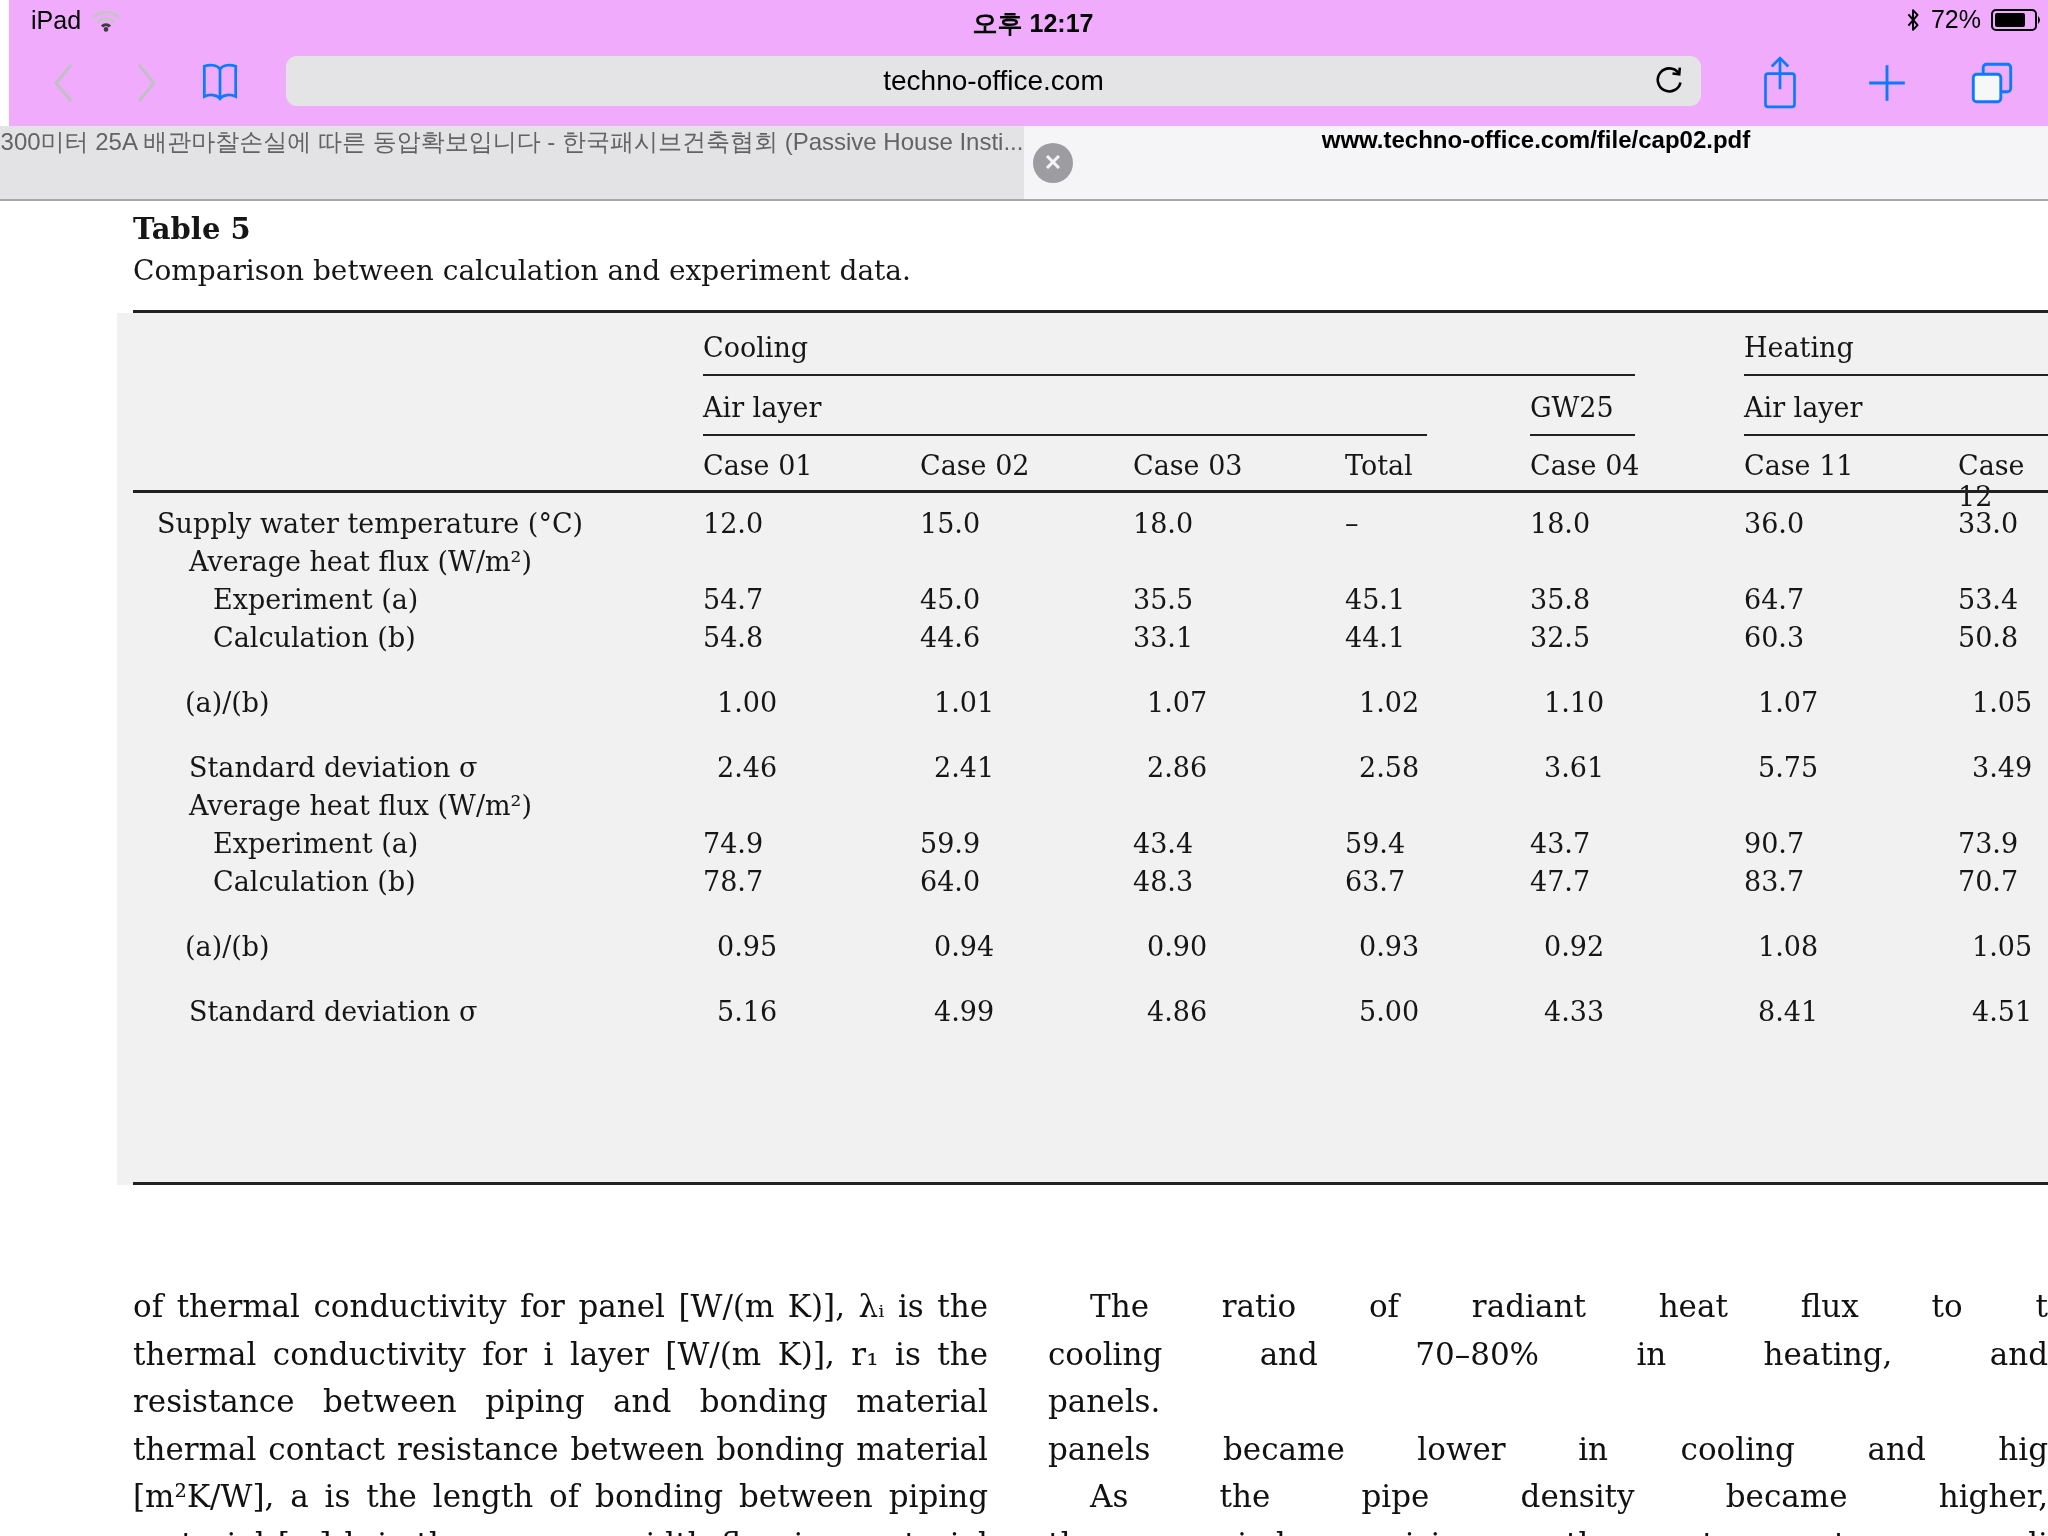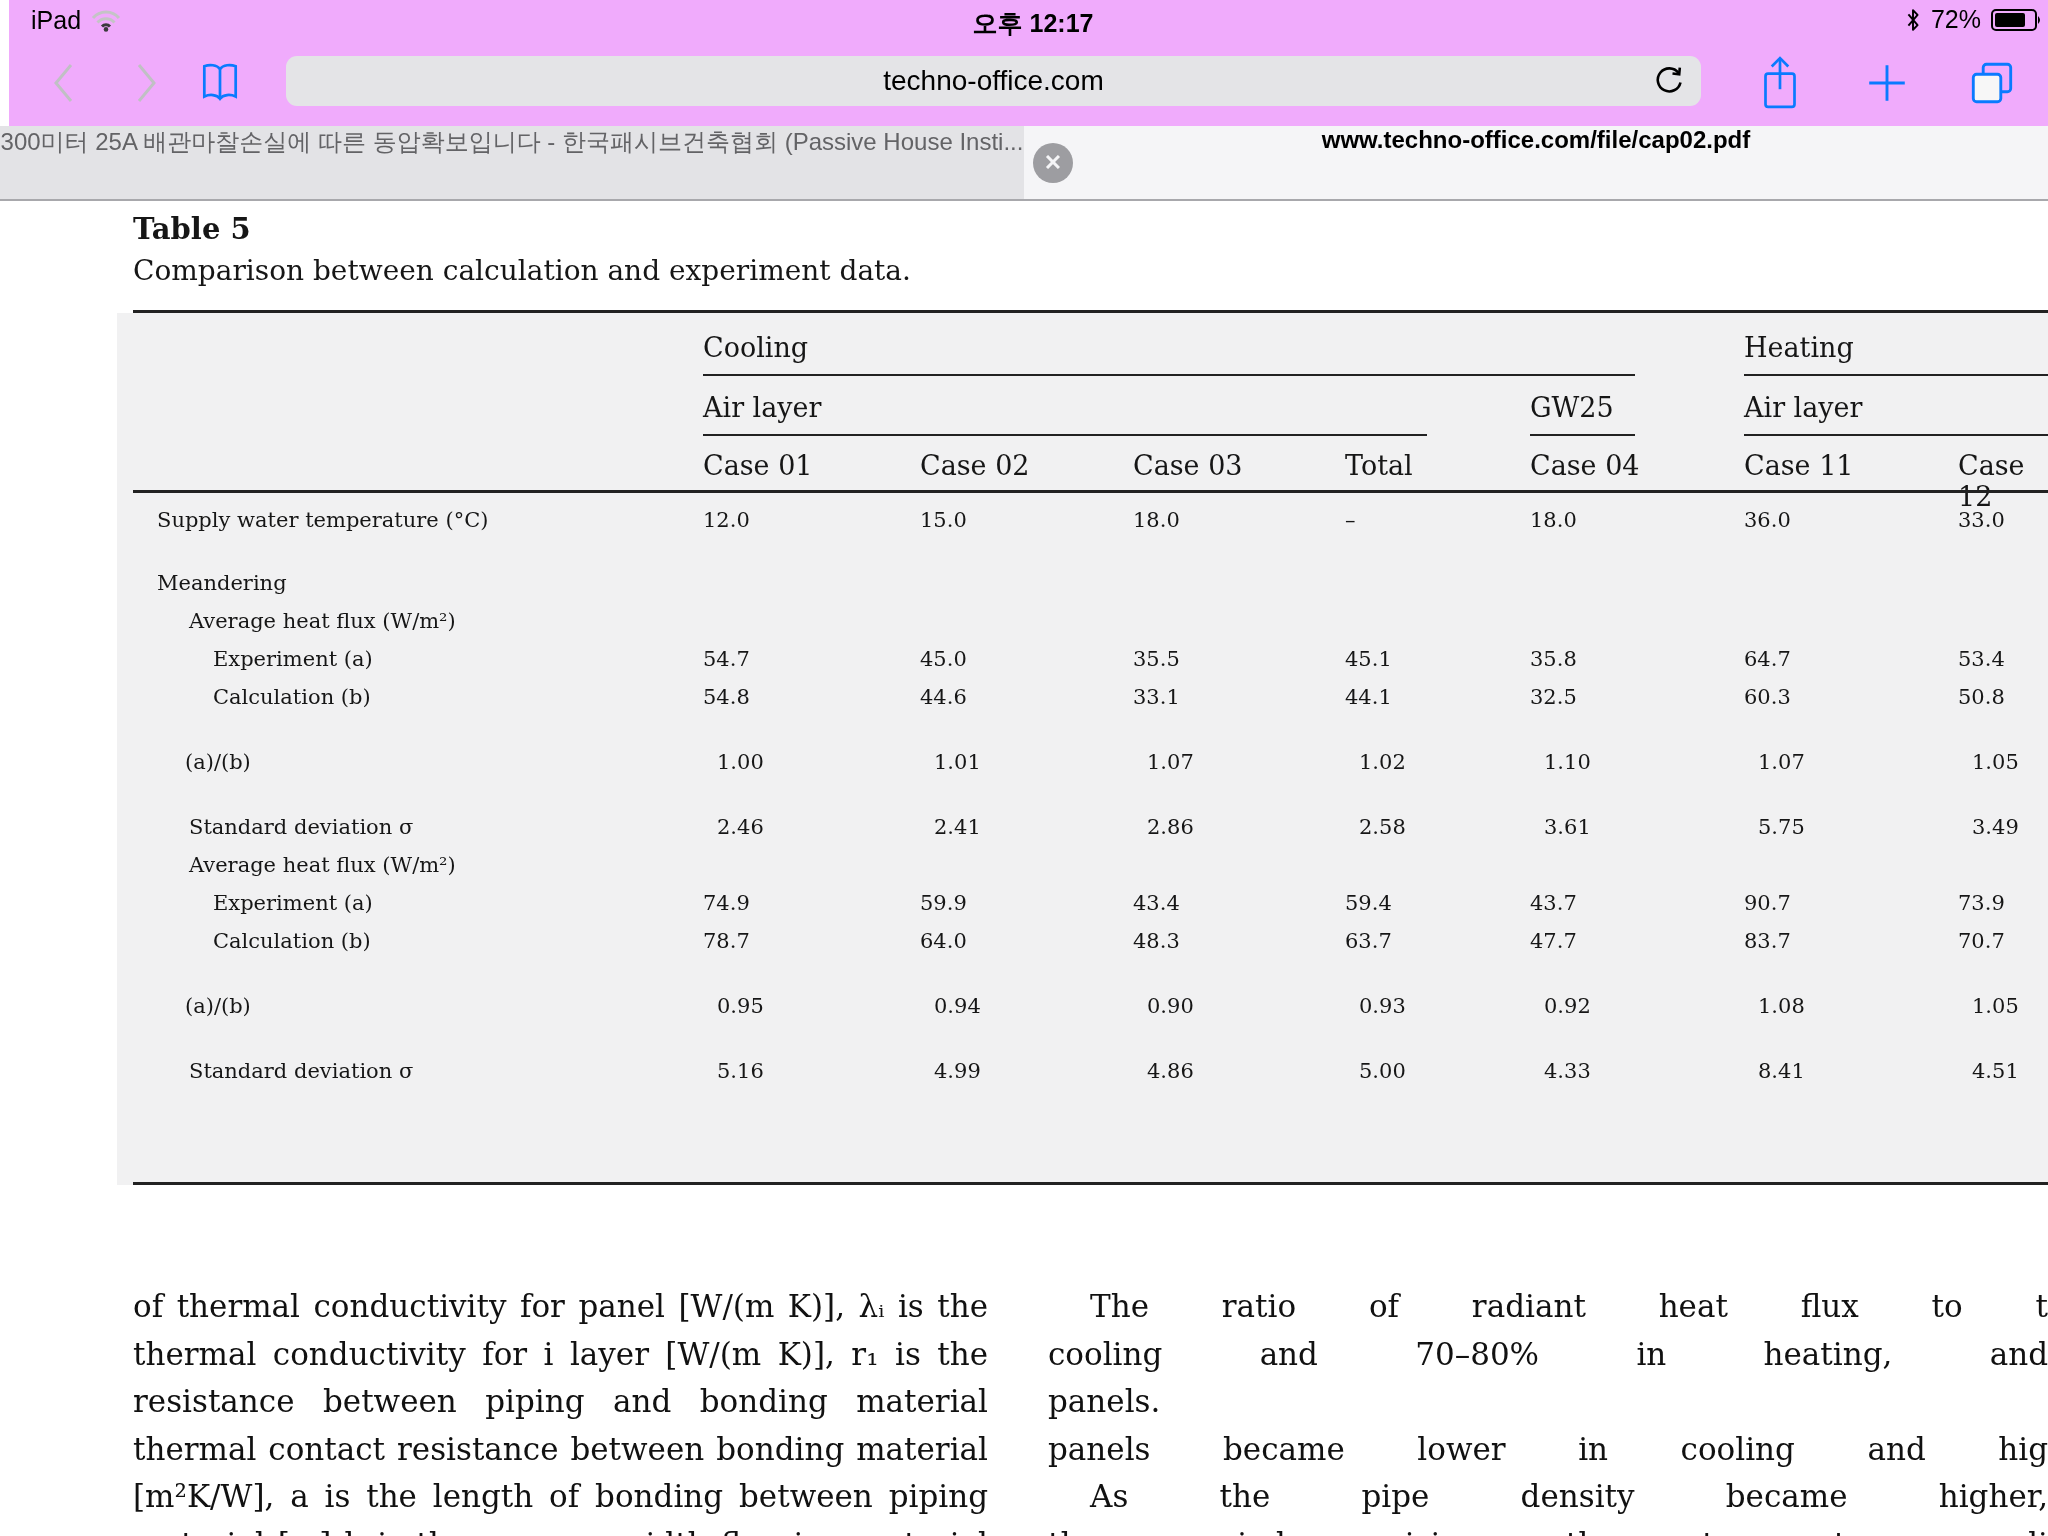--- a/index.html
+++ b/index.html
@@ -27,21 +27,21 @@
             color:#f5f5f7;display:flex;align-items:center;justify-content:center;font-size:22px;font-weight:700}
   
   .page{position:absolute;inset:0;font-family:"DejaVu Serif","Liberation Serif",serif;color:#161616}
   .tbl-label{position:absolute;left:133px;top:212px;font-size:29px;font-weight:700}
   .tbl-caption{position:absolute;left:133px;top:254px;font-size:28px}
   .rule{position:absolute;background:#222}
   .grayband{position:absolute;left:117px;top:313px;width:1931px;height:872px;background:#f1f1f2}
   .ghead{position:absolute;font-size:27px}
   .colh{position:absolute;top:0;font-size:27px}
   .colheads{position:absolute;left:133px;top:450px;right:0;height:38px}
-  .rows{position:absolute;left:133px;top:505px;right:0;font-size:21px}
+  .rows{position:absolute;left:133px;top:505px;right:0;font-size:27px}
   .trow{position:relative;height:38px}
   .k-first{margin-top:3px}
   .k-section{margin-top:25px}
   .k-ratio{margin-top:27px}
   .k-sigma{margin-top:27px}
   .rlab{display:inline-block}
   .k-first .rlab,.k-section .rlab{padding-left:24px}
   .k-sub .rlab{padding-left:56px}
   .k-data .rlab{padding-left:80px}
   .k-ratio .rlab{padding-left:52px}
@@ -175,21 +175,20 @@
       <span class="colh" style="left: 1000px;">Case 03</span>
       <span class="colh" style="left: 1212px;">Total</span>
       <span class="colh" style="left: 1397px;">Case 04</span>
       <span class="colh" style="left: 1611px;">Case 11</span>
       <span class="colh" style="left: 1825px;">Case 12</span>
     </div>
   <div class="rule" style="left:133px;top:490px;width:1915px;height:3px"></div>
 
   <div class="rows">
       <div class="trow k-first"><span class="rlab">Supply water temperature (°C)</span><span class="val" style="left: 570px;">12.0</span><span class="val" style="left: 787px;">15.0</span><span class="val" style="left: 1000px;">18.0</span><span class="val" style="left: 1212px;">–</span><span class="val" style="left: 1397px;">18.0</span><span class="val" style="left: 1611px;">36.0</span><span class="val" style="left: 1825px;">33.0</span></div>
-      <div class="trow k-section"><span class="rlab">Meandering</span></div>
       <div class="trow k-sub"><span class="rlab">Average heat flux (W/m²)</span></div>
       <div class="trow k-data"><span class="rlab">Experiment (a)</span><span class="val" style="left: 570px;">54.7</span><span class="val" style="left: 787px;">45.0</span><span class="val" style="left: 1000px;">35.5</span><span class="val" style="left: 1212px;">45.1</span><span class="val" style="left: 1397px;">35.8</span><span class="val" style="left: 1611px;">64.7</span><span class="val" style="left: 1825px;">53.4</span></div>
       <div class="trow k-data"><span class="rlab">Calculation (b)</span><span class="val" style="left: 570px;">54.8</span><span class="val" style="left: 787px;">44.6</span><span class="val" style="left: 1000px;">33.1</span><span class="val" style="left: 1212px;">44.1</span><span class="val" style="left: 1397px;">32.5</span><span class="val" style="left: 1611px;">60.3</span><span class="val" style="left: 1825px;">50.8</span></div>
       <div class="trow k-ratio"><span class="rlab">(a)/(b)</span><span class="val" style="left: 570px;">1.00</span><span class="val" style="left: 787px;">1.01</span><span class="val" style="left: 1000px;">1.07</span><span class="val" style="left: 1212px;">1.02</span><span class="val" style="left: 1397px;">1.10</span><span class="val" style="left: 1611px;">1.07</span><span class="val" style="left: 1825px;">1.05</span></div>
       <div class="trow k-sigma"><span class="rlab">Standard deviation σ</span><span class="val" style="left: 570px;">2.46</span><span class="val" style="left: 787px;">2.41</span><span class="val" style="left: 1000px;">2.86</span><span class="val" style="left: 1212px;">2.58</span><span class="val" style="left: 1397px;">3.61</span><span class="val" style="left: 1611px;">5.75</span><span class="val" style="left: 1825px;">3.49</span></div>
       <div class="trow k-sub"><span class="rlab">Average heat flux (W/m²)</span></div>
       <div class="trow k-data"><span class="rlab">Experiment (a)</span><span class="val" style="left: 570px;">74.9</span><span class="val" style="left: 787px;">59.9</span><span class="val" style="left: 1000px;">43.4</span><span class="val" style="left: 1212px;">59.4</span><span class="val" style="left: 1397px;">43.7</span><span class="val" style="left: 1611px;">90.7</span><span class="val" style="left: 1825px;">73.9</span></div>
       <div class="trow k-data"><span class="rlab">Calculation (b)</span><span class="val" style="left: 570px;">78.7</span><span class="val" style="left: 787px;">64.0</span><span class="val" style="left: 1000px;">48.3</span><span class="val" style="left: 1212px;">63.7</span><span class="val" style="left: 1397px;">47.7</span><span class="val" style="left: 1611px;">83.7</span><span class="val" style="left: 1825px;">70.7</span></div>
       <div class="trow k-ratio"><span class="rlab">(a)/(b)</span><span class="val" style="left: 570px;">0.95</span><span class="val" style="left: 787px;">0.94</span><span class="val" style="left: 1000px;">0.90</span><span class="val" style="left: 1212px;">0.93</span><span class="val" style="left: 1397px;">0.92</span><span class="val" style="left: 1611px;">1.08</span><span class="val" style="left: 1825px;">1.05</span></div>
       <div class="trow k-sigma"><span class="rlab">Standard deviation σ</span><span class="val" style="left: 570px;">5.16</span><span class="val" style="left: 787px;">4.99</span><span class="val" style="left: 1000px;">4.86</span><span class="val" style="left: 1212px;">5.00</span><span class="val" style="left: 1397px;">4.33</span><span class="val" style="left: 1611px;">8.41</span><span class="val" style="left: 1825px;">4.51</span></div>

